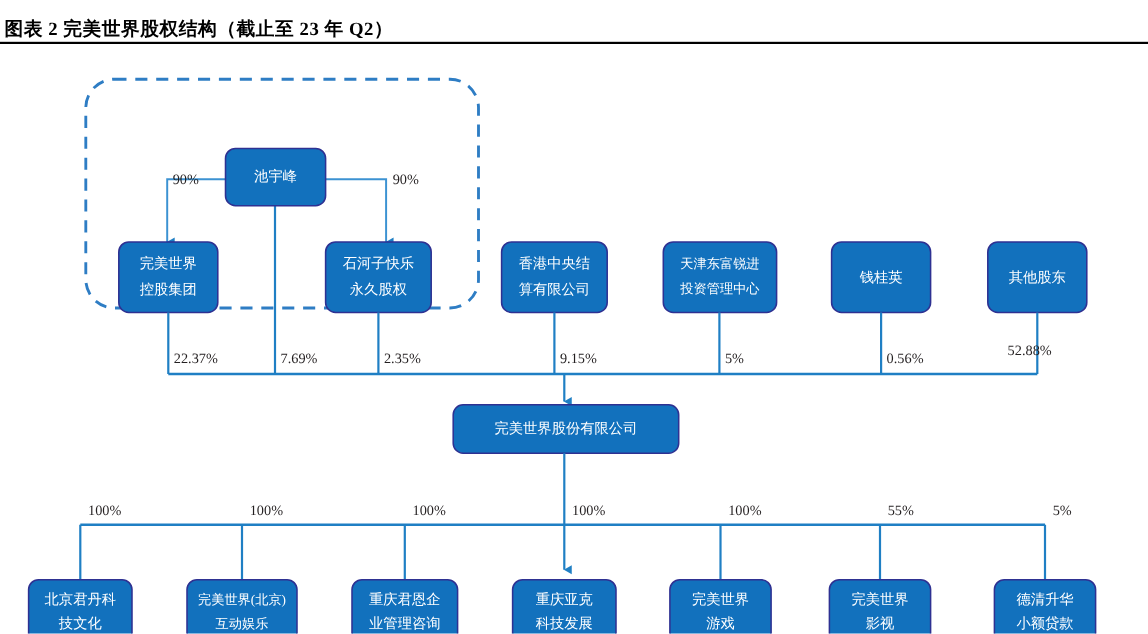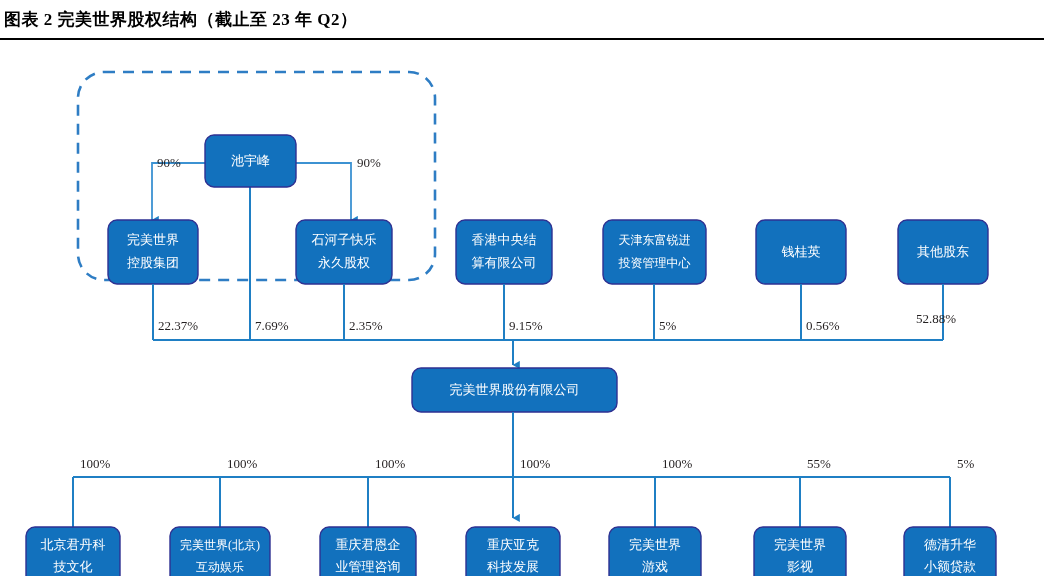--- a/index.html
+++ b/index.html
@@ -22,21 +22,21 @@
     background: #ffffff;
   }
   .title-bar {
     position: absolute;
     left: 0;
     top: 0;
     width: 1044px;
     height: 40px;
     box-sizing: border-box;
     display: flex;
-    align-items: center;
+    align-items: flex-end;
     border-bottom: 2px solid #000000;
     padding-left: 4px;
   }
   .title-text {
     font-family: "Liberation Serif", "DejaVu Serif", serif;
     font-size: 17px;
     font-weight: bold;
     letter-spacing: 0.5px;
     color: #000000;
     white-space: nowrap;

